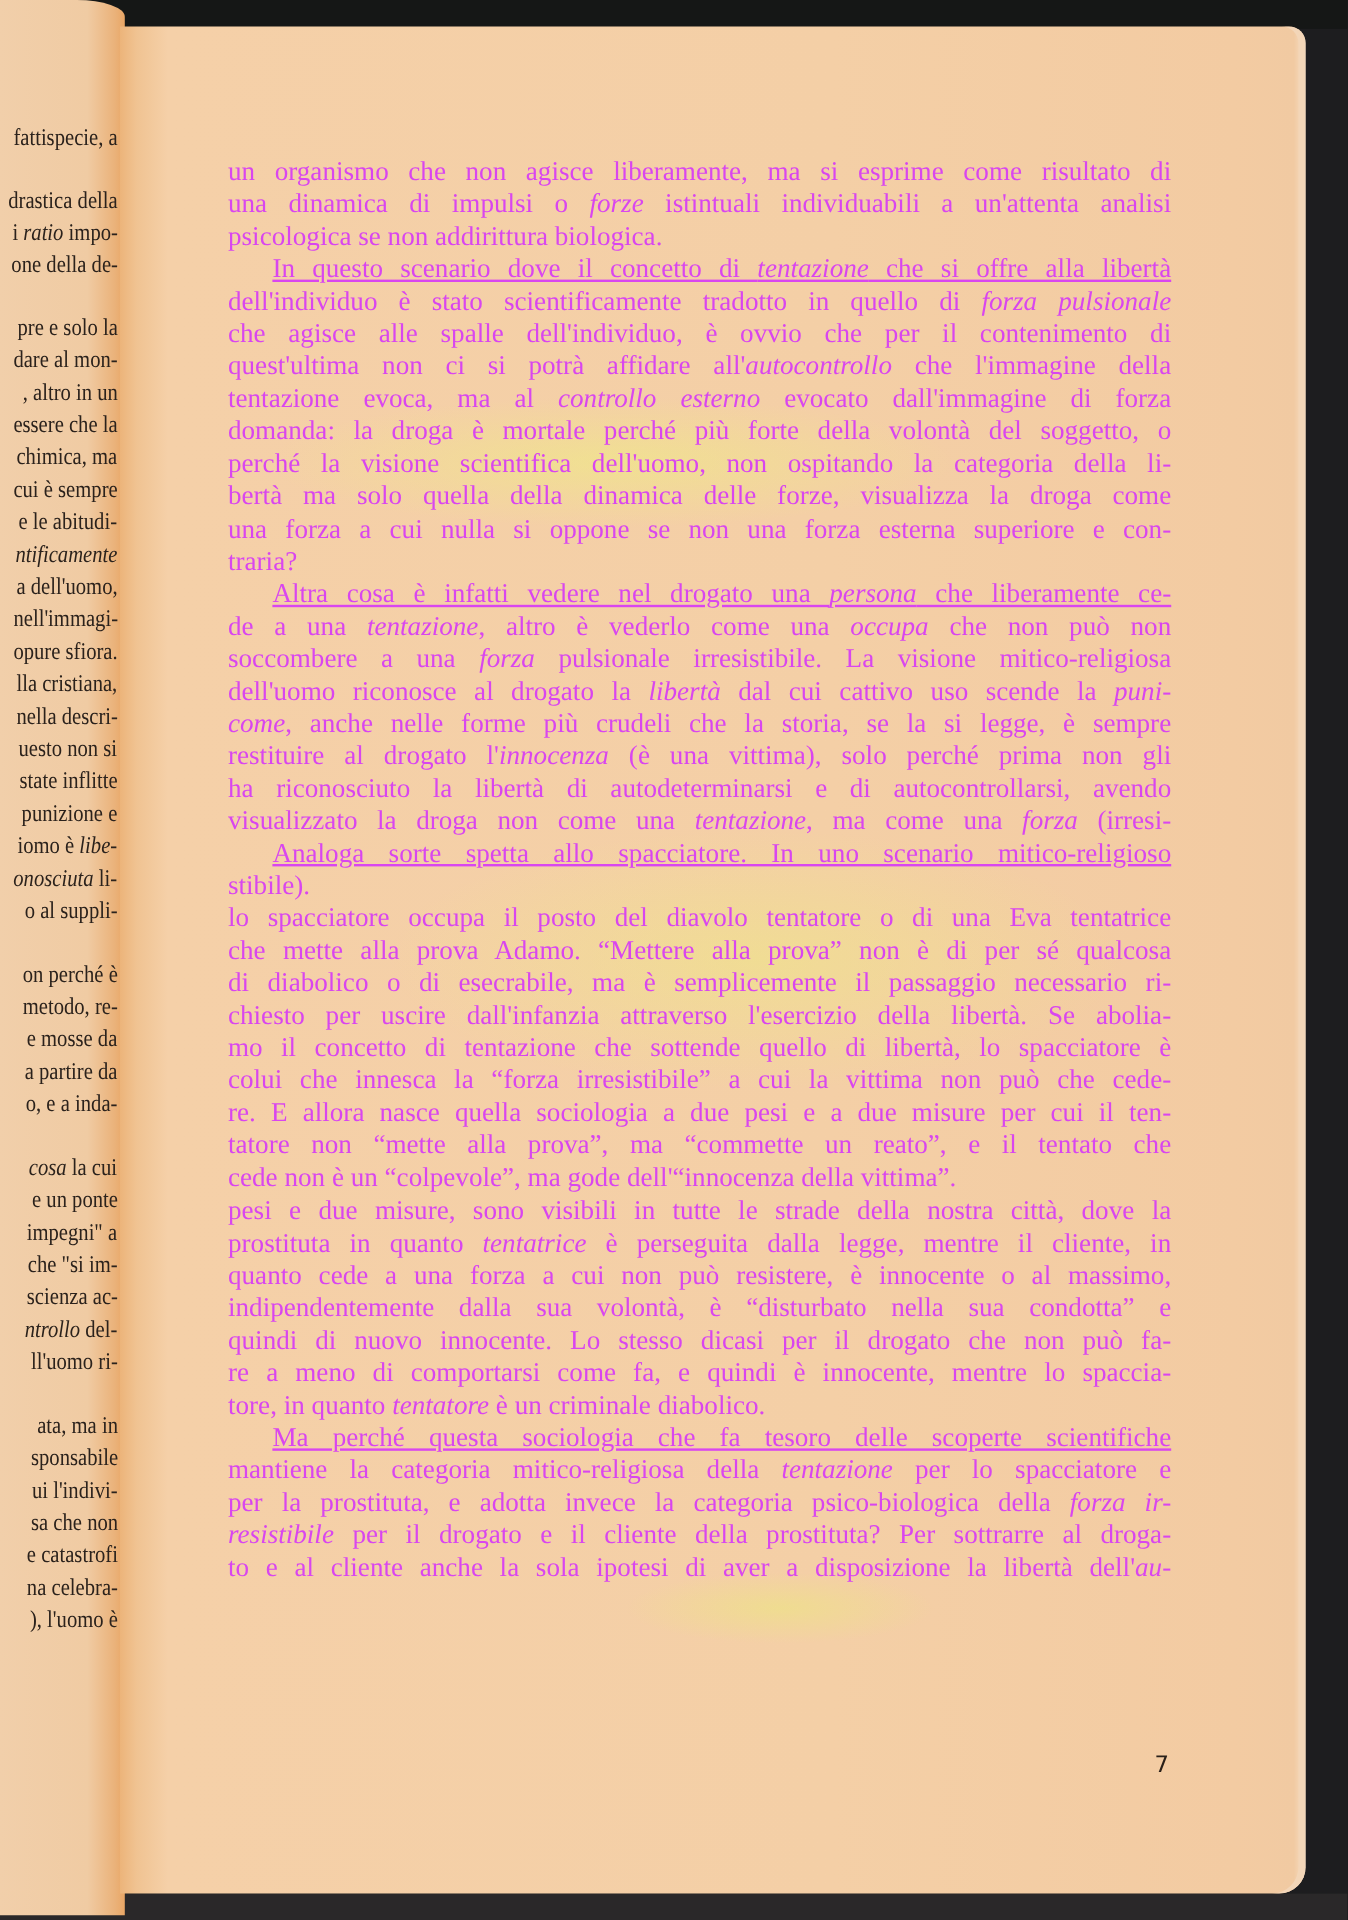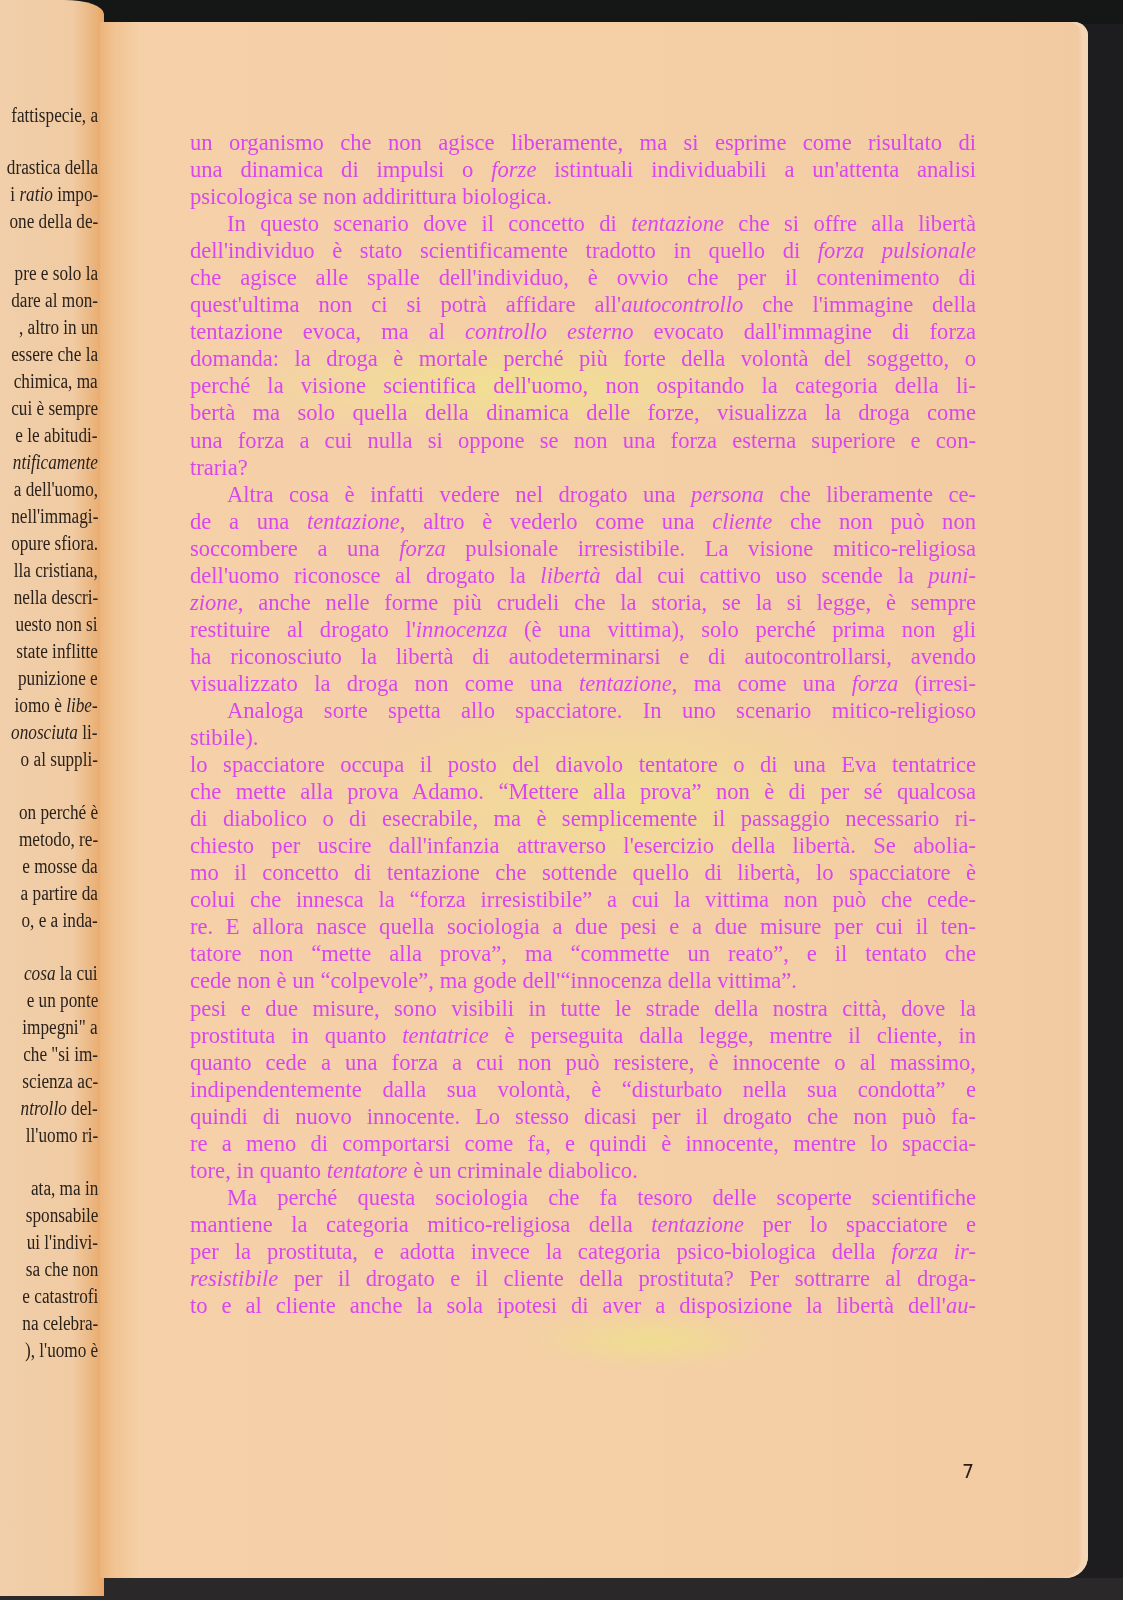--- a/index.html
+++ b/index.html
@@ -59,21 +59,21 @@
     .text-block {
       position: absolute; left: 190px; top: 101px; width: 786px;
       font-family: "Liberation Serif", serif; font-size: 22.6px; line-height: 27.05px;
       color: #d946ef; text-align: justify; margin-top: 28px;
     }
     .line {
       display: block; white-space: nowrap; height: 27.05px;
       text-align-last: justify; text-align: justify;
     }
     .line.last { text-align-last: left; }
-    .line.indent { padding-left: 37px; }
+    .line.indent { padding-left: 37px; text-decoration: underline; }
     .line i { font-style: italic; }
     .page-number {
       position: absolute; left: 962px; top: 1460px;
       font-family: "DejaVu Sans", sans-serif; font-size: 19px; color: #2a2019;
     }
   </style>
 </head>
 <body>
 
 <div class="top-strip"></div>
@@ -140,24 +140,24 @@
     <span class="line">dell'individuo è stato scientificamente tradotto in quello di <i>forza pulsionale</i></span>
     <span class="line">che agisce alle spalle dell'individuo, è ovvio che per il contenimento di</span>
     <span class="line">quest'ultima non ci si potrà affidare all'<i>autocontrollo</i> che l'immagine della</span>
     <span class="line">tentazione evoca, ma al <i>controllo esterno</i> evocato dall'immagine di forza</span>
     <span class="line">domanda: la droga è mortale perché più forte della volontà del soggetto, o</span>
     <span class="line">perché la visione scientifica dell'uomo, non ospitando la categoria della li-</span>
     <span class="line">bertà ma solo quella della dinamica delle forze, visualizza la droga come</span>
     <span class="line">una forza a cui nulla si oppone se non una forza esterna superiore e con-</span>
     <span class="line last">traria?</span>
     <span class="line indent">Altra cosa è infatti vedere nel drogato una <i>persona</i> che liberamente ce-</span>
-    <span class="line">de a una <i>tentazione</i>, altro è vederlo come una <i>cliente</i> che non può non</span>
+    <span class="line">de a una <i>tentazione</i>, altro è vederlo come una <i>occupa</i> che non può non</span>
     <span class="line">soccombere a una <i>forza</i> pulsionale irresistibile. La visione mitico-religiosa</span>
     <span class="line">dell'uomo riconosce al drogato la <i>libertà</i> dal cui cattivo uso scende la <i>puni-</i></span>
-    <span class="line"><i>zione</i>, anche nelle forme più crudeli che la storia, se la si legge, è sempre</span>
+    <span class="line"><i>come</i>, anche nelle forme più crudeli che la storia, se la si legge, è sempre</span>
     <span class="line">restituire al drogato l'<i>innocenza</i> (è una vittima), solo perché prima non gli</span>
     <span class="line">ha riconosciuto la libertà di autodeterminarsi e di autocontrollarsi, avendo</span>
     <span class="line">visualizzato la droga non come una <i>tentazione</i>, ma come una <i>forza</i> (irresi-</span>
     <span class="line indent">Analoga sorte spetta allo spacciatore. In uno scenario mitico-religioso</span>
     <span class="line last">stibile).</span>
     <span class="line">lo spacciatore occupa il posto del diavolo tentatore o di una Eva tentatrice</span>
     <span class="line">che mette alla prova Adamo. “Mettere alla prova” non è di per sé qualcosa</span>
     <span class="line">di diabolico o di esecrabile, ma è semplicemente il passaggio necessario ri-</span>
     <span class="line">chiesto per uscire dall'infanzia attraverso l'esercizio della libertà. Se abolia-</span>
     <span class="line">mo il concetto di tentazione che sottende quello di libertà, lo spacciatore è</span>

